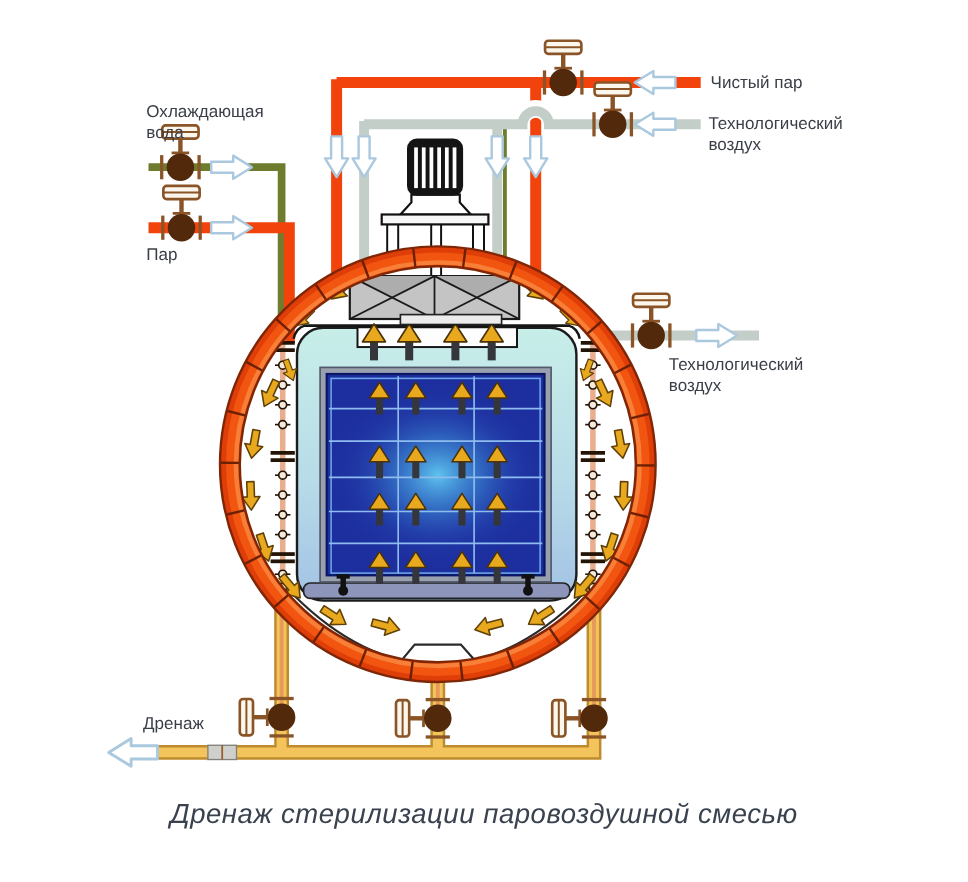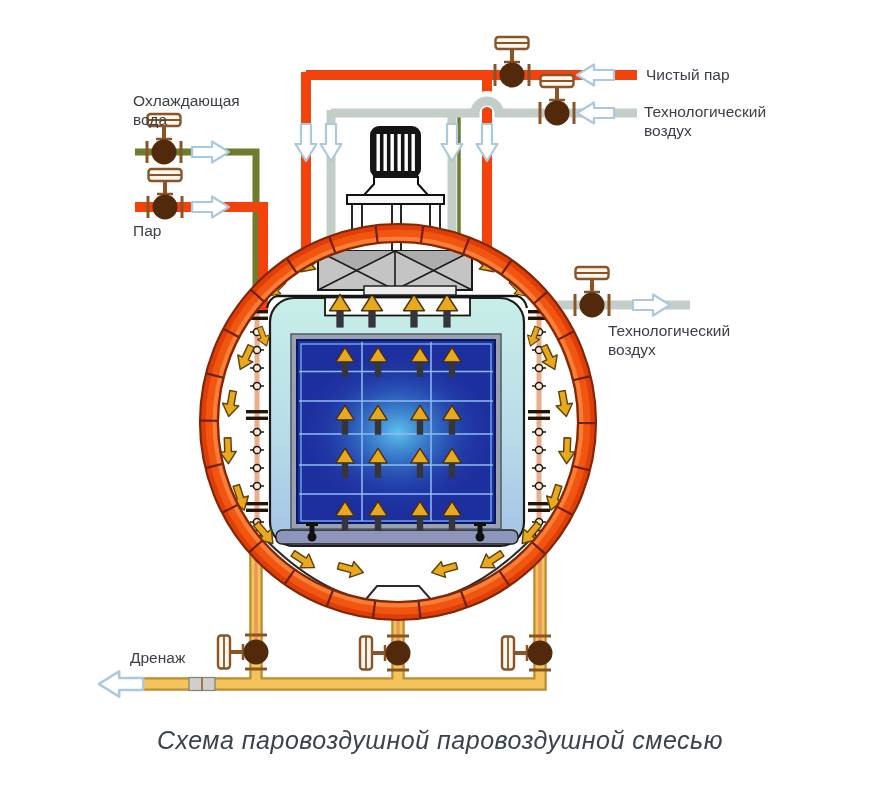--- a/index.html
+++ b/index.html
@@ -266,14 +266,14 @@
     <text x="133" y="236">Пар</text>
     <text x="646" y="80">Чистый пар</text>
     <text x="644" y="117">Технологический</text>
     <text x="644" y="136">воздух</text>
     <text x="608" y="336">Технологический</text>
     <text x="608" y="355">воздух</text>
     <text x="130" y="663">Дренаж</text>
   </g>
 </svg>
 
-<div class="caption">Схема паровоздушной паровоздушной смесью</div>
+<div class="caption">Дренаж стерилизации паровоздушной смесью</div>
 </div>
 
 </body></html>

